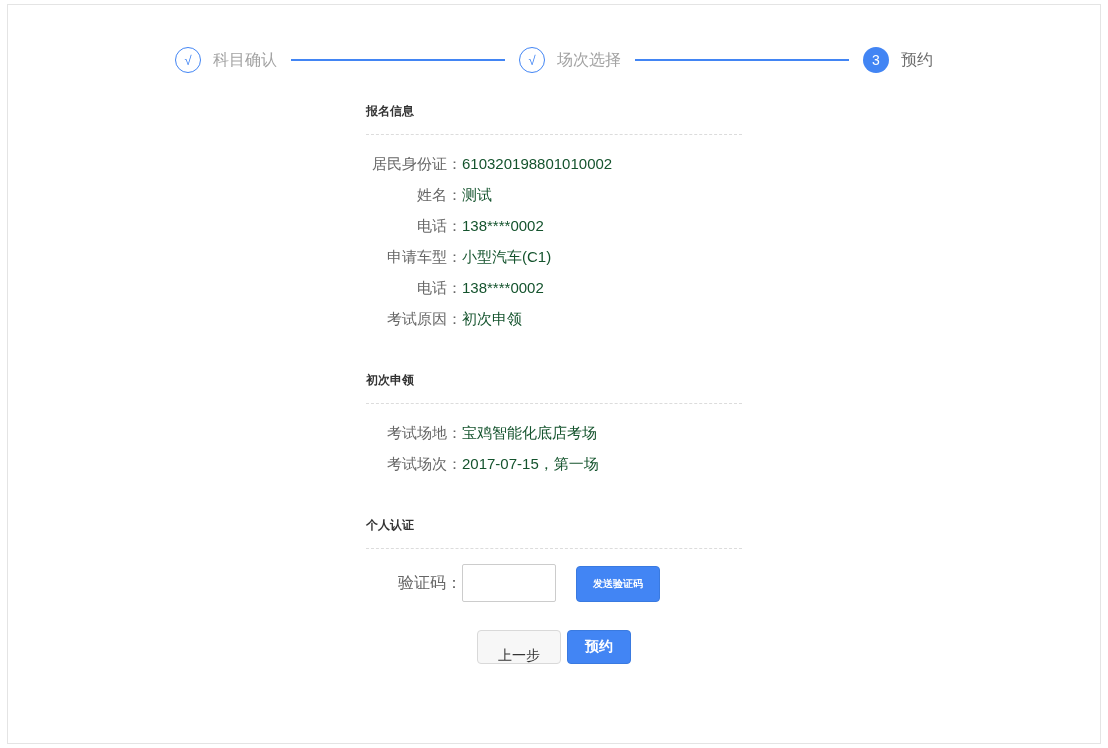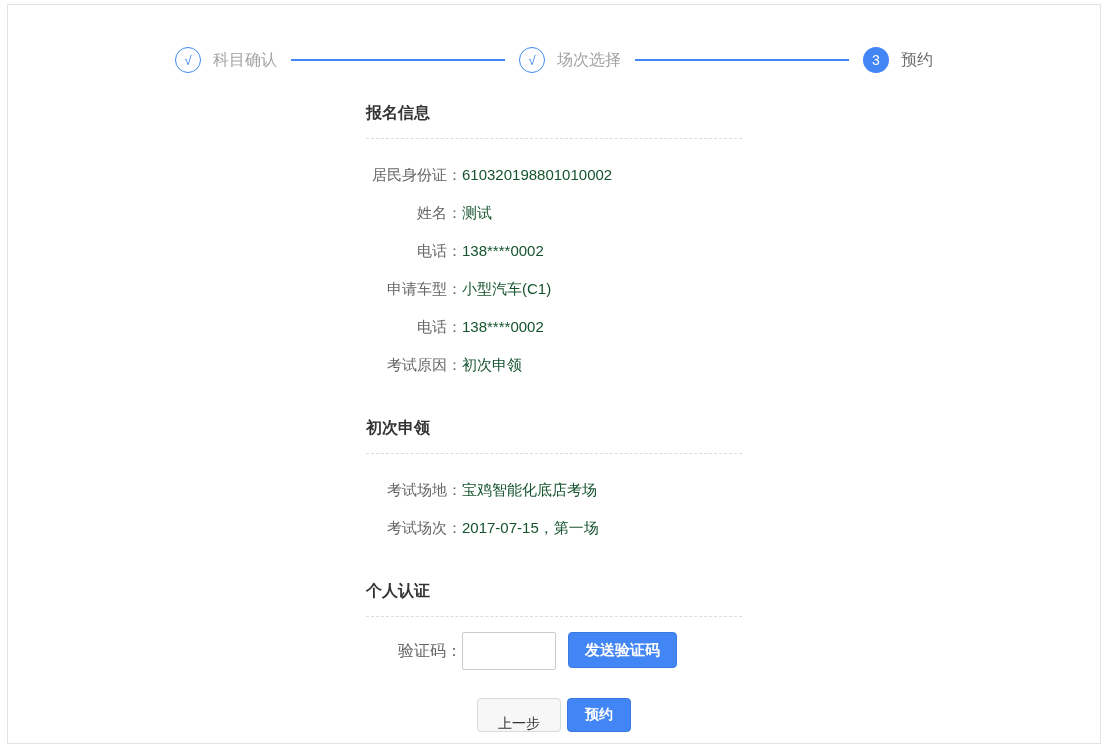--- a/index.html
+++ b/index.html
@@ -19,38 +19,38 @@
   .circle.done { border: 1px solid #4285f4; color: #4285f4; background: #fff; font-size: 13px; }
   .circle.active { background: #4285f4; color: #fff; font-size: 14px; }
   .step-label { margin-left: 12px; font-size: 16px; }
   .step-label.done { color: #a3a3a3; }
   .step-label.active { color: #6e6e6e; }
   .connector { flex: 1 1 auto; height: 2px; background: #4285f4; margin: 0 14px; }
   
   .content { width: 376px; margin: 30px auto 0; }
   section { margin-top: 0; }
   section + section { margin-top: 38px; }
-  .section-title { font-size: 16px; font-weight: bold; color: #333; padding-bottom: 14px; }
+  .section-title { font-size: 12px; font-weight: bold; color: #333; padding-bottom: 14px; }
   .divider { border-bottom: 1px dashed #dcdcdc; height: 0; }
   .rows { padding-top: 13px; }
-  .row { display: flex; line-height: 31px; font-size: 15px; margin-top: 7px; }
+  .row { display: flex; line-height: 31px; font-size: 15px; }
   .lbl { width: 96px; text-align: right; color: #666; flex: 0 0 auto; }
   .val { flex: 1; color: #14532d; }
   
-  .verify-row { margin-top: 15px; display: flex; align-items: flex-start; }
+  .verify-row { margin-top: 15px; display: flex; align-items: flex-end; }
   .verify-row .lbl { line-height: 38px; }
   .code-input {
     width: 94px; height: 38px; border: 1px solid #ccc; border-radius: 2px;
     padding: 0 8px; font-size: 15px; color: #555; outline: none;
   }
   .btn { cursor: pointer; border-radius: 4px; font-family: inherit; }
   .btn-primary {
     background: #4285f4; color: #fff; border: 1px solid #3a7ae0;
   }
-  .btn-send { margin-left: 12px; height: 36px; padding: 8px 16px; font-size: 15px; font-weight: bold; }
+  .btn-send { margin-left: 20px; height: 36px; padding: 8px 16px; font-size: 10px; font-weight: bold; }
   
   .footer { margin-top: 28px; display: flex; justify-content: center; }
   .btn-default {
     background: #f7f7f7; border: 1px solid #d9d9d9; color: #333;
     height: 34px; padding: 16px 20px; font-size: 14px;
   }
   .btn-submit { height: 34px; padding: 0 17px; font-size: 14px; font-weight: bold; margin-left: 6px; }
 </style>
 </head>
 <body>

